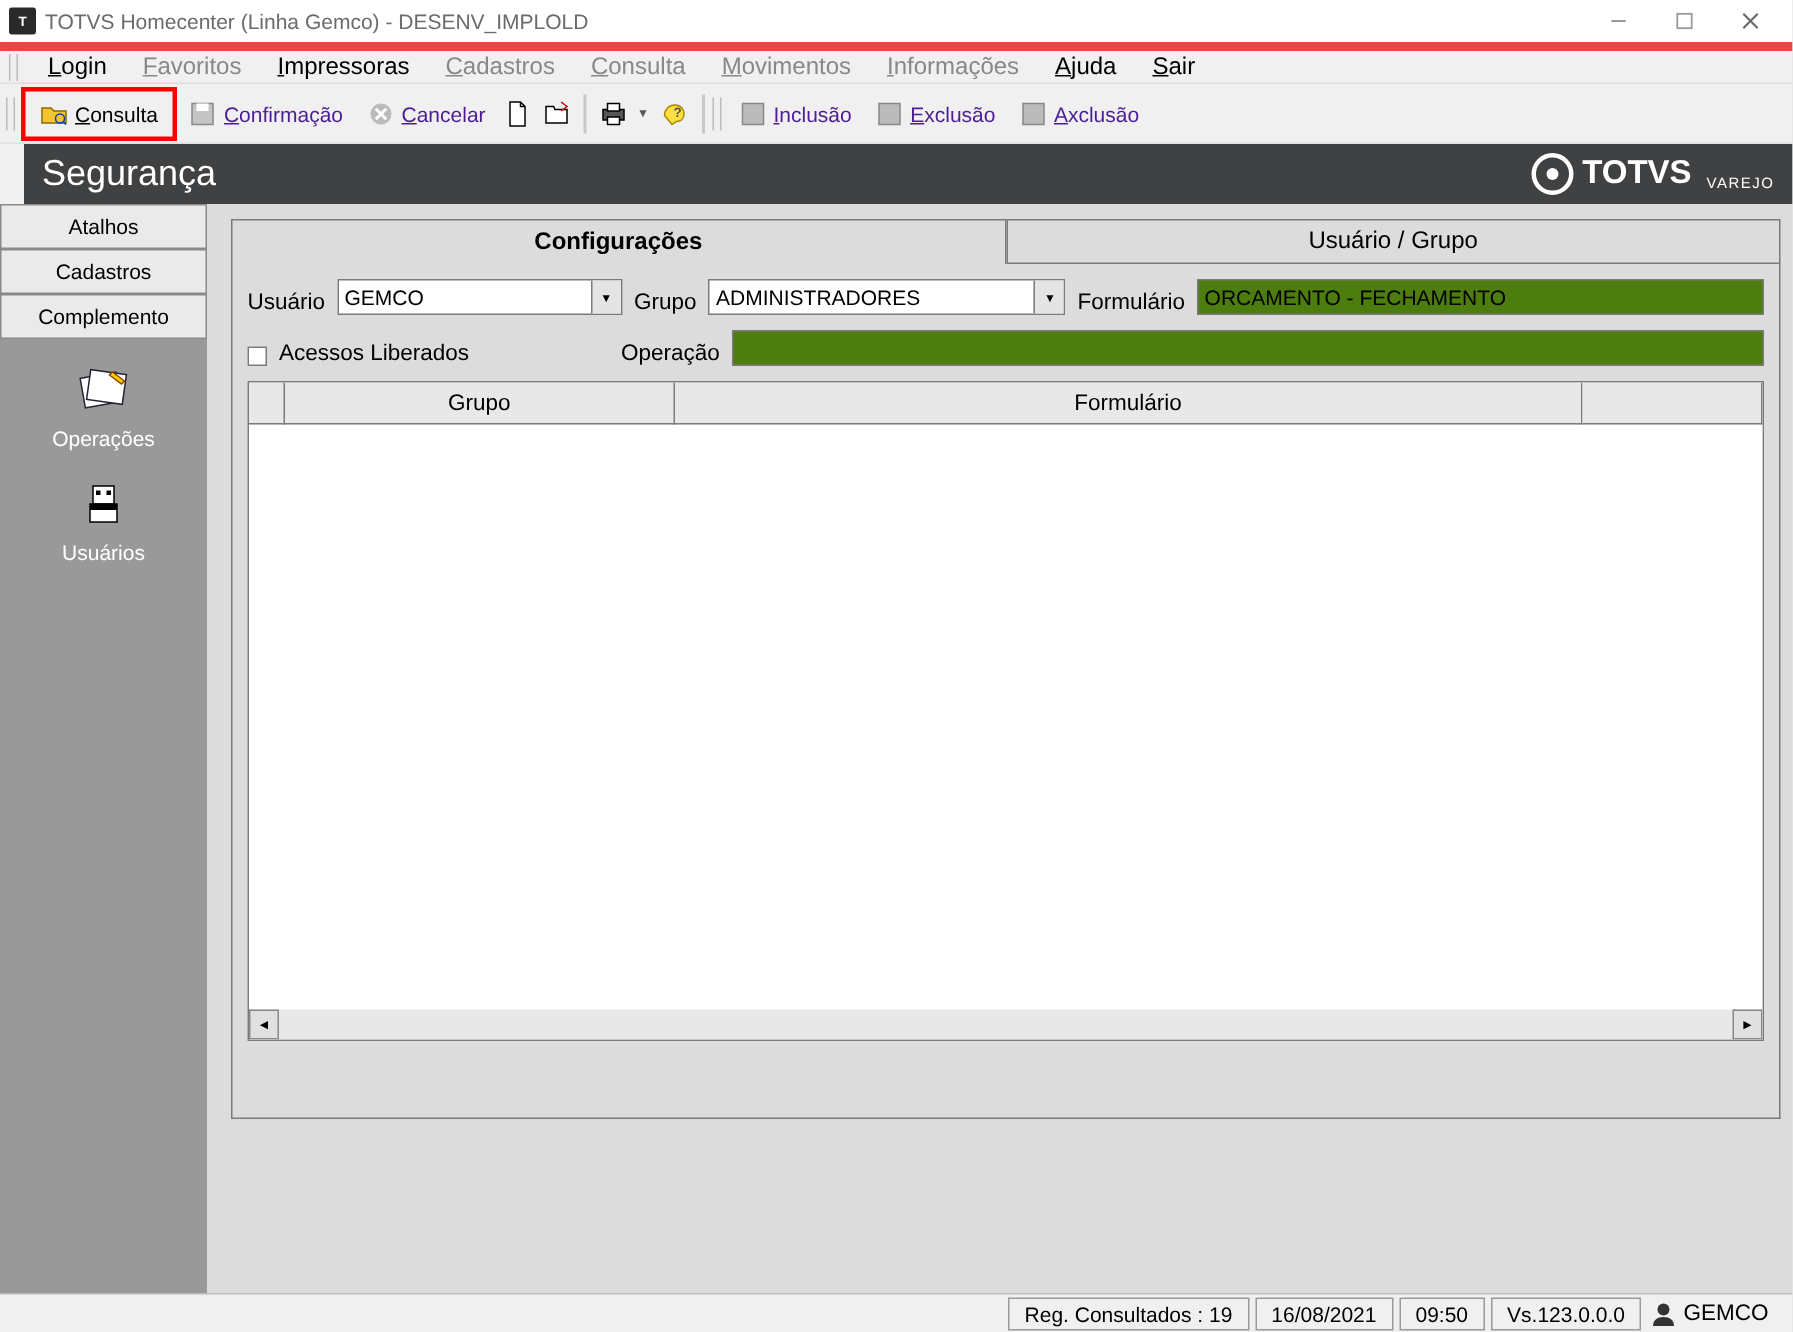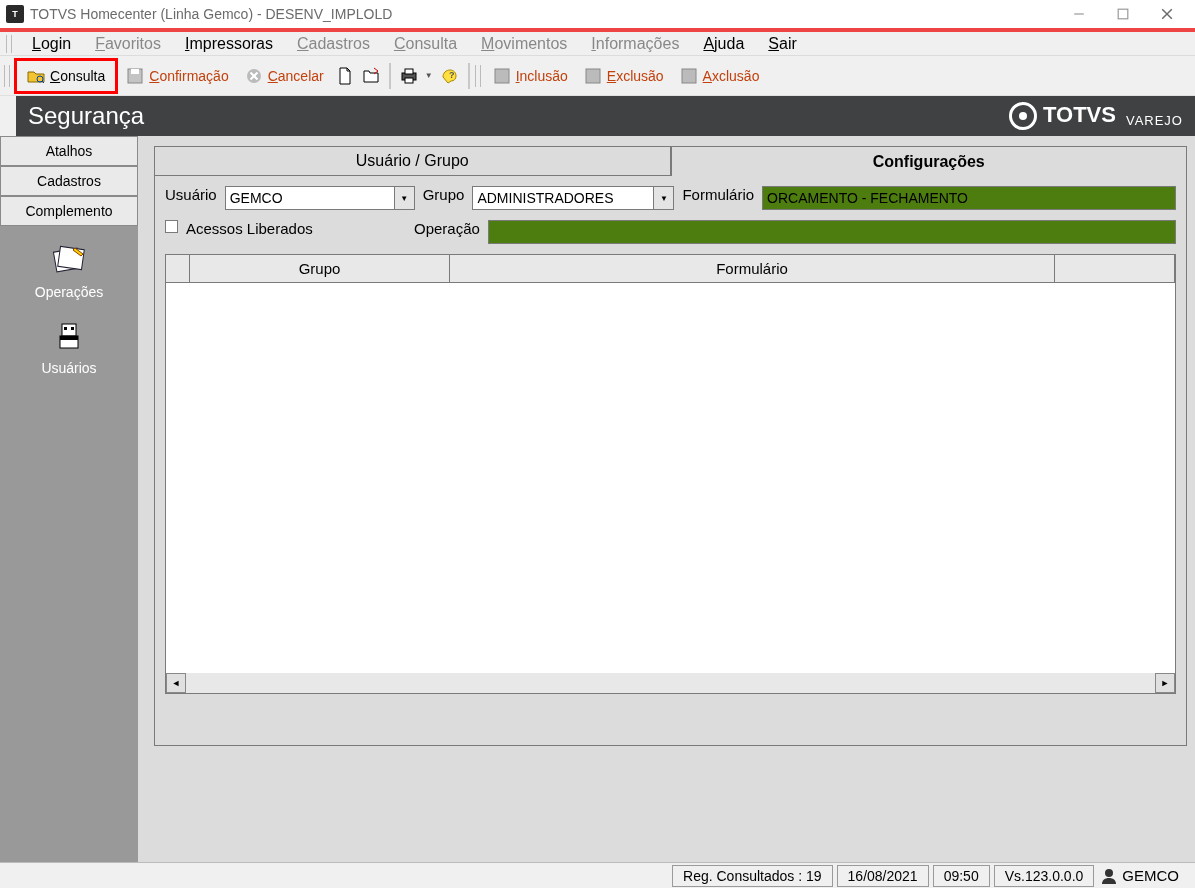--- a/index.html
+++ b/index.html
@@ -41,21 +41,21 @@
 }
 .titlebar .win-btn svg { width: 12px; height: 12px; }
 
 
 .menubar {
   height: 28px;
   background: #f0f0f0;
   display: flex;
   align-items: center;
   padding: 0 6px;
-  border-top: 4px solid #ef4444;
+  border-top: 6px solid #ef4444;
   border-bottom: 1px solid #dcdcdc;
 }
 .menubar .grip {
   width: 6px; height: 18px;
   border-left: 1px solid #bbb;
   border-right: 1px solid #bbb;
   margin-right: 8px;
 }
 .menubar .menu-item {
   font-size: 16px;
@@ -79,21 +79,21 @@
 .toolbar .grip {
   width: 6px; height: 22px;
   border-left: 1px solid #bbb;
   border-right: 1px solid #bbb;
   margin-right: 4px;
 }
 .toolbar .tbtn {
   display: flex; align-items: center;
   height: 30px;
   padding: 0 8px;
-  color: #c2410c;
+  color: #4c1d95;
   font-size: 14px;
   cursor: pointer;
   gap: 5px;
 }
 .toolbar .tbtn.enabled { color: #000; }
 .toolbar .tbtn.highlighted {
   border: 3px solid red;
   height: 36px;
   padding: 0 10px;
 }
@@ -132,21 +132,21 @@
   font-size: 22px;
   font-weight: bold;
 }
 .banner .logo .circle {
   width: 28px; height: 28px;
   border: 3px solid #fff;
   border-radius: 50%;
   display:flex;align-items:center;justify-content:center;
 }
 .banner .logo .sub {
-  font-size: 13px;
+  font-size: 10px;
   font-weight: normal;
   letter-spacing: 1px;
   margin-left: 4px;
   align-self: flex-end;
   padding-bottom: 2px;
 }
 
 
 .main {
   display: flex;
@@ -221,21 +221,21 @@
 }
 .tab-body {
   border: 1px solid #7a7a7a;
   border-top: none;
   background: #dcdcdc;
   padding: 10px;
   height: 570px;
 }
 .form-row {
   display: flex;
-  align-items: flex-start;
+  align-items: flex-end;
   gap: 8px;
   margin-bottom: 10px;
 }
 .form-row label {
   font-size: 15px;
 }
 .text-input {
   height: 24px;
   background: #4d7c0f;
   border: 1px solid #7a7a7a;
@@ -513,32 +513,32 @@
               <rect x="6" y="14" width="18" height="4" fill="#000"></rect>
             </svg>
         </div>
         <div>Usuários</div>
       </div>
     </div>
   </div>
 
   <div class="content">
     <div class="tab-row">
+      <div class="tab active">Configurações</div>
       <div class="tab inactive">Usuário  / Grupo</div>
-      <div class="tab active">Configurações</div>
     </div>
     <div class="tab-body">
       <div class="form-row">
         <label>Usuário</label>
         <div class="combo" style="width:190px">
           <span style="flex:1">GEMCO</span>
           <span class="arrow">▼</span>
         </div>
         <label>Grupo</label>
-        <div class="combo" style="width:202px">
+        <div class="combo" style="width:238px">
           <span style="flex:1">ADMINISTRADORES</span>
           <span class="arrow">▼</span>
         </div>
         <label>Formulário</label>
         <input class="text-input" style="flex: 1 1 0%;" value="ORCAMENTO - FECHAMENTO">
       </div>
       <div class="form-row">
         <span class="checkbox"></span>
         <label style="width:220px">Acessos Liberados</label>
         <label>Operação</label>

